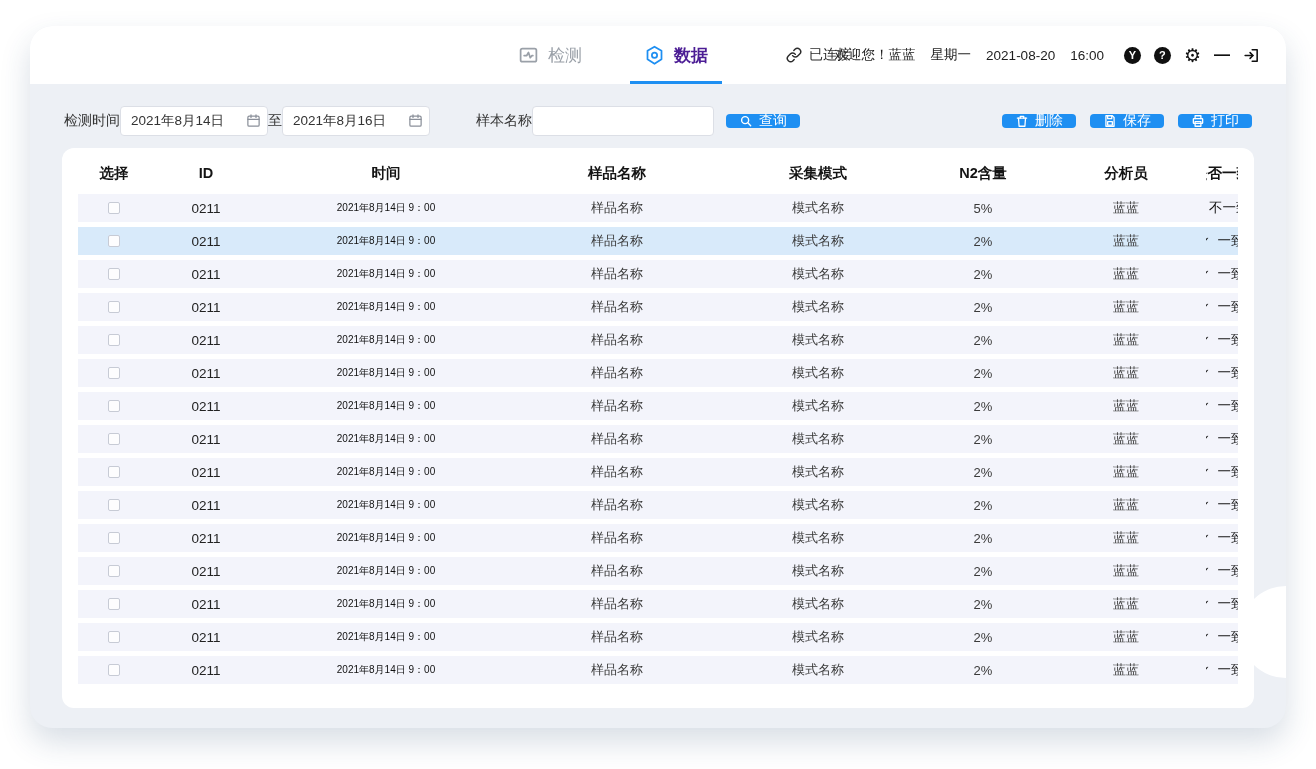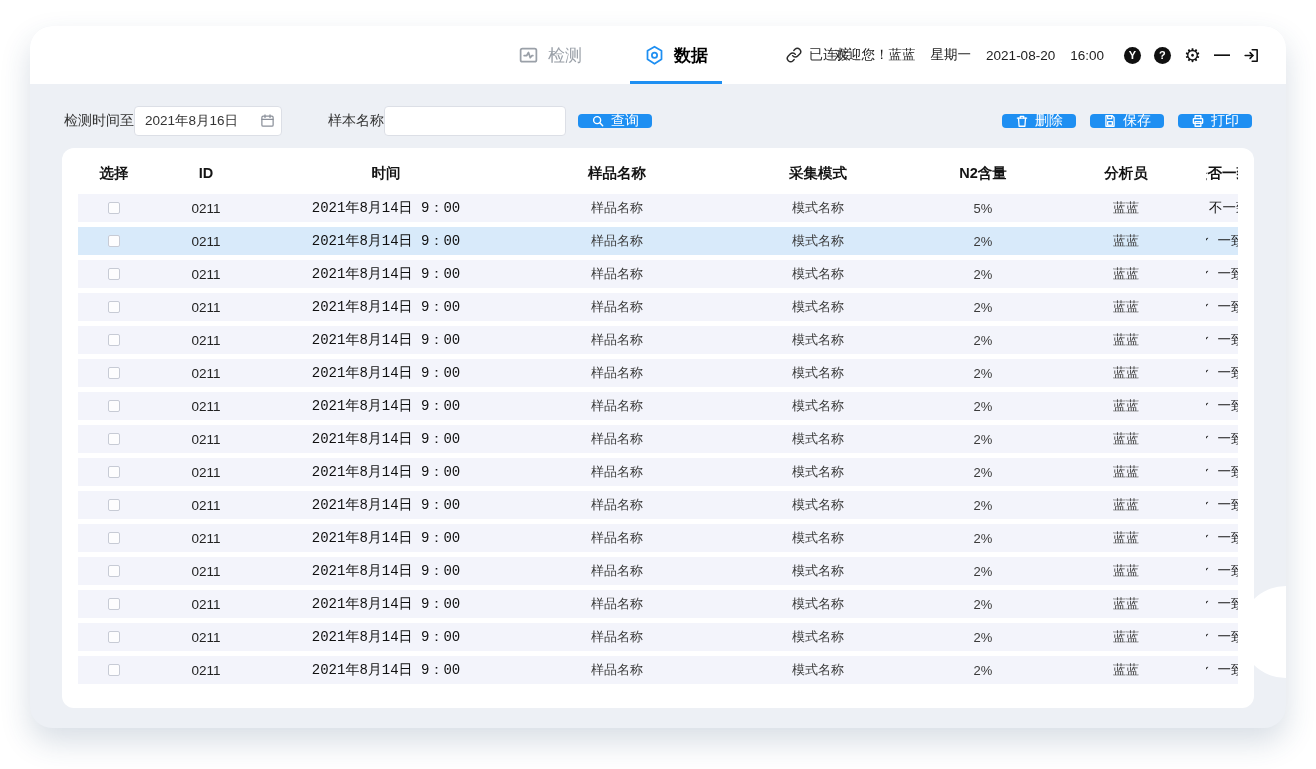--- a/index.html
+++ b/index.html
@@ -14,21 +14,21 @@
   
   header { position:relative; flex:0 0 58px; background:#fff; display:flex;
     align-items:center; padding:0 26px; z-index:5; }
   .brand { display:flex; align-items:baseline; gap:7px; }
   .brand-main { font-size:27px; font-weight:bold; color:#1e8ff2; letter-spacing:.5px; }
   .brand-sub { font-size:25px; font-weight:bold; color:#c8ccd4; }
 
   .tabs { position:absolute; left:488px; top:0; height:58px; display:flex; gap:62px; }
   .tab { position:relative; display:flex; align-items:center; gap:9px;
     font-size:17px; color:#9aa0a8; cursor:pointer; }
-  .tab.active { color:#000000; font-weight:bold; }
+  .tab.active { color:#4c1d95; font-weight:bold; }
   .tab.active::after { content:""; position:absolute; left:-14px; right:-14px;
     bottom:0; height:3px; background:#1e8ff2; }
 
   .conn { position:absolute; left:756px; top:0; height:58px; display:flex;
     align-items:center; gap:7px; font-size:14px; color:#2b2b2b; }
 
   .hdr-right { margin-left:auto; display:flex; align-items:center; gap:20px; }
   .welcome { display:flex; align-items:center; gap:15px; font-size:13.5px; color:#1d1d1d; }
   .win-icons { display:flex; align-items:center; gap:13px; }
   .circle-icon { width:17px; height:17px; border-radius:50%; background:#101010;
@@ -62,21 +62,21 @@
   .thead, .trow { display:grid;
     grid-template-columns:72px 96px 248px 198px 188px 126px 144px 1fr;
     align-items:center;gap:8px; }
   .thead { height:42px; font-size:14.5px; font-weight:bold; color:#141414; }
   .cell { display:flex; justify-content:center; align-items:center; overflow:hidden;
     white-space:nowrap; }
   .trow { height:28px; margin-bottom:5px; background:#f3f4fb; font-size:13px;
     color:#3a3a3a; cursor:default; }
   .trow.highlight { background:#d8eafa; }
   .c-id { font-size:13.5px; color:#222; }
-  .c-time { font-size:14px; color:#101010;font-family:Liberation Mono, monospace; }
+  .c-time { font-size:10px; color:#101010; }
   .c-consist { color:#101010; font-size:13.5px; gap:7px; }
   .mark { font-size:13px; line-height:1; }
   .row-check { appearance:none; -webkit-appearance:none; width:12px; height:12px;
     border:1px solid #c7cbd5; border-radius:2px; background:#fdfdfe; cursor:pointer; }
 
   .deco-circle { position:absolute; z-index:1; right:-46px; top:560px; width:92px;
     height:92px; border-radius:50%; background:#ffffff; }
 </style>
 </head>
 <body>
@@ -134,20 +134,29 @@
               <path d="M3 12h11"></path>
               <path d="M10 8l4 4-4 4"></path>
             </svg>
         </span>
       </div>
     </div>
   </header>
 
   <div class="toolbar">
     <span class="lbl">检测时间</span>
+    <span class="date-wrap">
+      <input type="text" readonly="" value="2021年8月14日" style="">
+      <span class="cal-icon">
+        <svg width="15" height="15" viewBox="0 0 24 24" fill="none" stroke="#8b909a" stroke-width="2" stroke-linecap="round">
+            <rect x="3" y="5" width="18" height="16" rx="2"></rect>
+            <path d="M8 3v4M16 3v4M3 10h18"></path>
+          </svg>
+      </span>
+    </span>
     <span class="lbl">至</span>
     <span class="date-wrap">
       <input type="text" readonly="" value="2021年8月16日" style="">
       <span class="cal-icon">
         <svg width="15" height="15" viewBox="0 0 24 24" fill="none" stroke="#8b909a" stroke-width="2" stroke-linecap="round">
             <rect x="3" y="5" width="18" height="16" rx="2"></rect>
             <path d="M8 3v4M16 3v4M3 10h18"></path>
           </svg>
       </span>
     </span>

